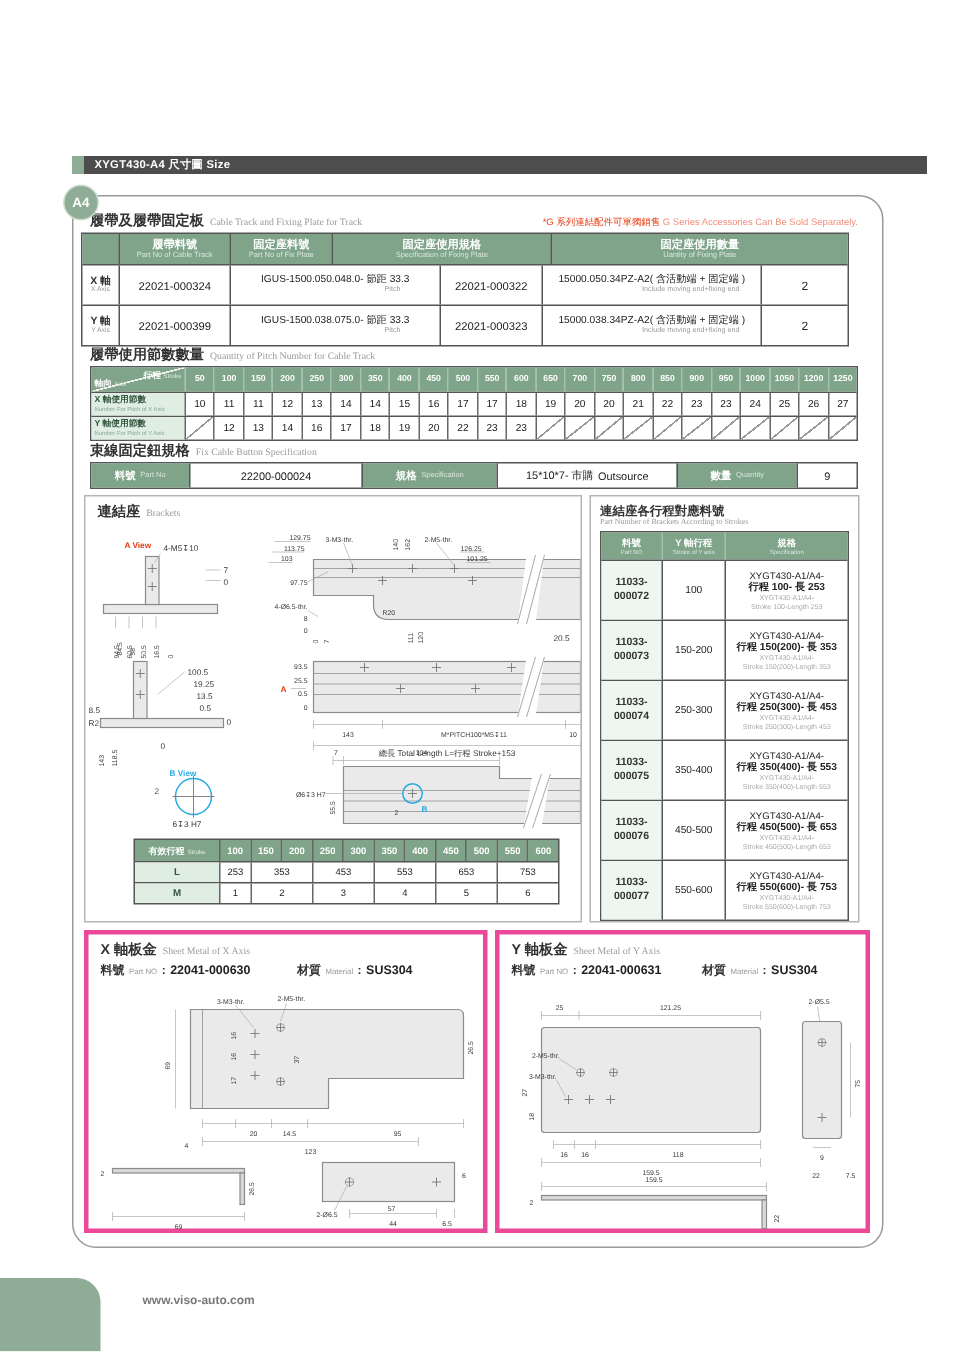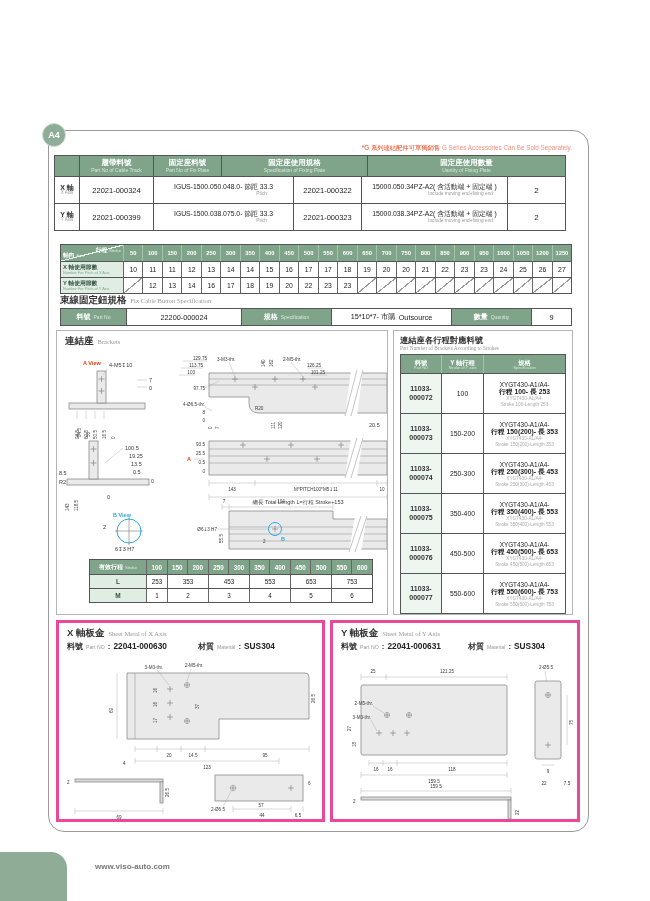--- a/index.html
+++ b/index.html
@@ -154,24 +154,32 @@
   
   .footgreen{left:0;top:852px;width:67px;height:49px;background:#8FAC96;border-radius:0 16px 0 0;}
   .footurl{left:95px;top:862px;font-size:8px;font-weight:bold;color:#777;}
 </style>
 </head>
 <body>
 
 <div class="page">
 
 
+  <div class="abs secbar">
+    <div class="secsq"></div>
+    <div class="secdark">XYGT430-A4 尺寸圖 Size</div>
+  </div>
 
   <div class="abs outerbox"></div>
   <div class="abs a4badge">A4</div>
 
+  <div class="abs stitle" style="left:60px;top:141px;">
+    <span class="tzh">履帶及履帶固定板</span>
+    <span class="ten">Cable Track and Fixing Plate for Track</span>
+  </div>
   <div class="abs note" style="left:330px;top:144px;width:242px;">
     <span>*G 系列連結配件可單獨銷售</span>
     <span class="nen">G Series Accessories Can Be Sold Separately.</span>
   </div>
 
   <div class="abs tbl t1">
     <div class="tr rh">
       <div class="c ca hgreen"></div>
       <div class="c cb hgreen">
         <div class="hz">履帶料號</div>
@@ -231,20 +239,24 @@
       <div class="c ce">
           <div class="spm">15000.038.34PZ-A2( 含活動端 + 固定端 )</div>
           <div class="sps2">Include moving end+fixing end</div>
         </div>
       <div class="c cf">
           <div class="qty">2</div>
         </div>
     </div>
   </div>
 
+  <div class="abs stitle" style="left:60px;top:230px;">
+    <span class="tzh">履帶使用節數數量</span>
+    <span class="ten">Quantity of Pitch Number for Cable Track</span>
+  </div>
 
   <div class="abs tbl pt">
     <div class="prow">
       <div class="pcorner">
         <span class="pk1"><span>行程</span> <i>Stroke</i></span>
         <span class="pk2"><span>軸向</span> <i>Axis</i></span>
       </div>
       <div class="pcells">
 
       <div class="pc phc">50</div>

